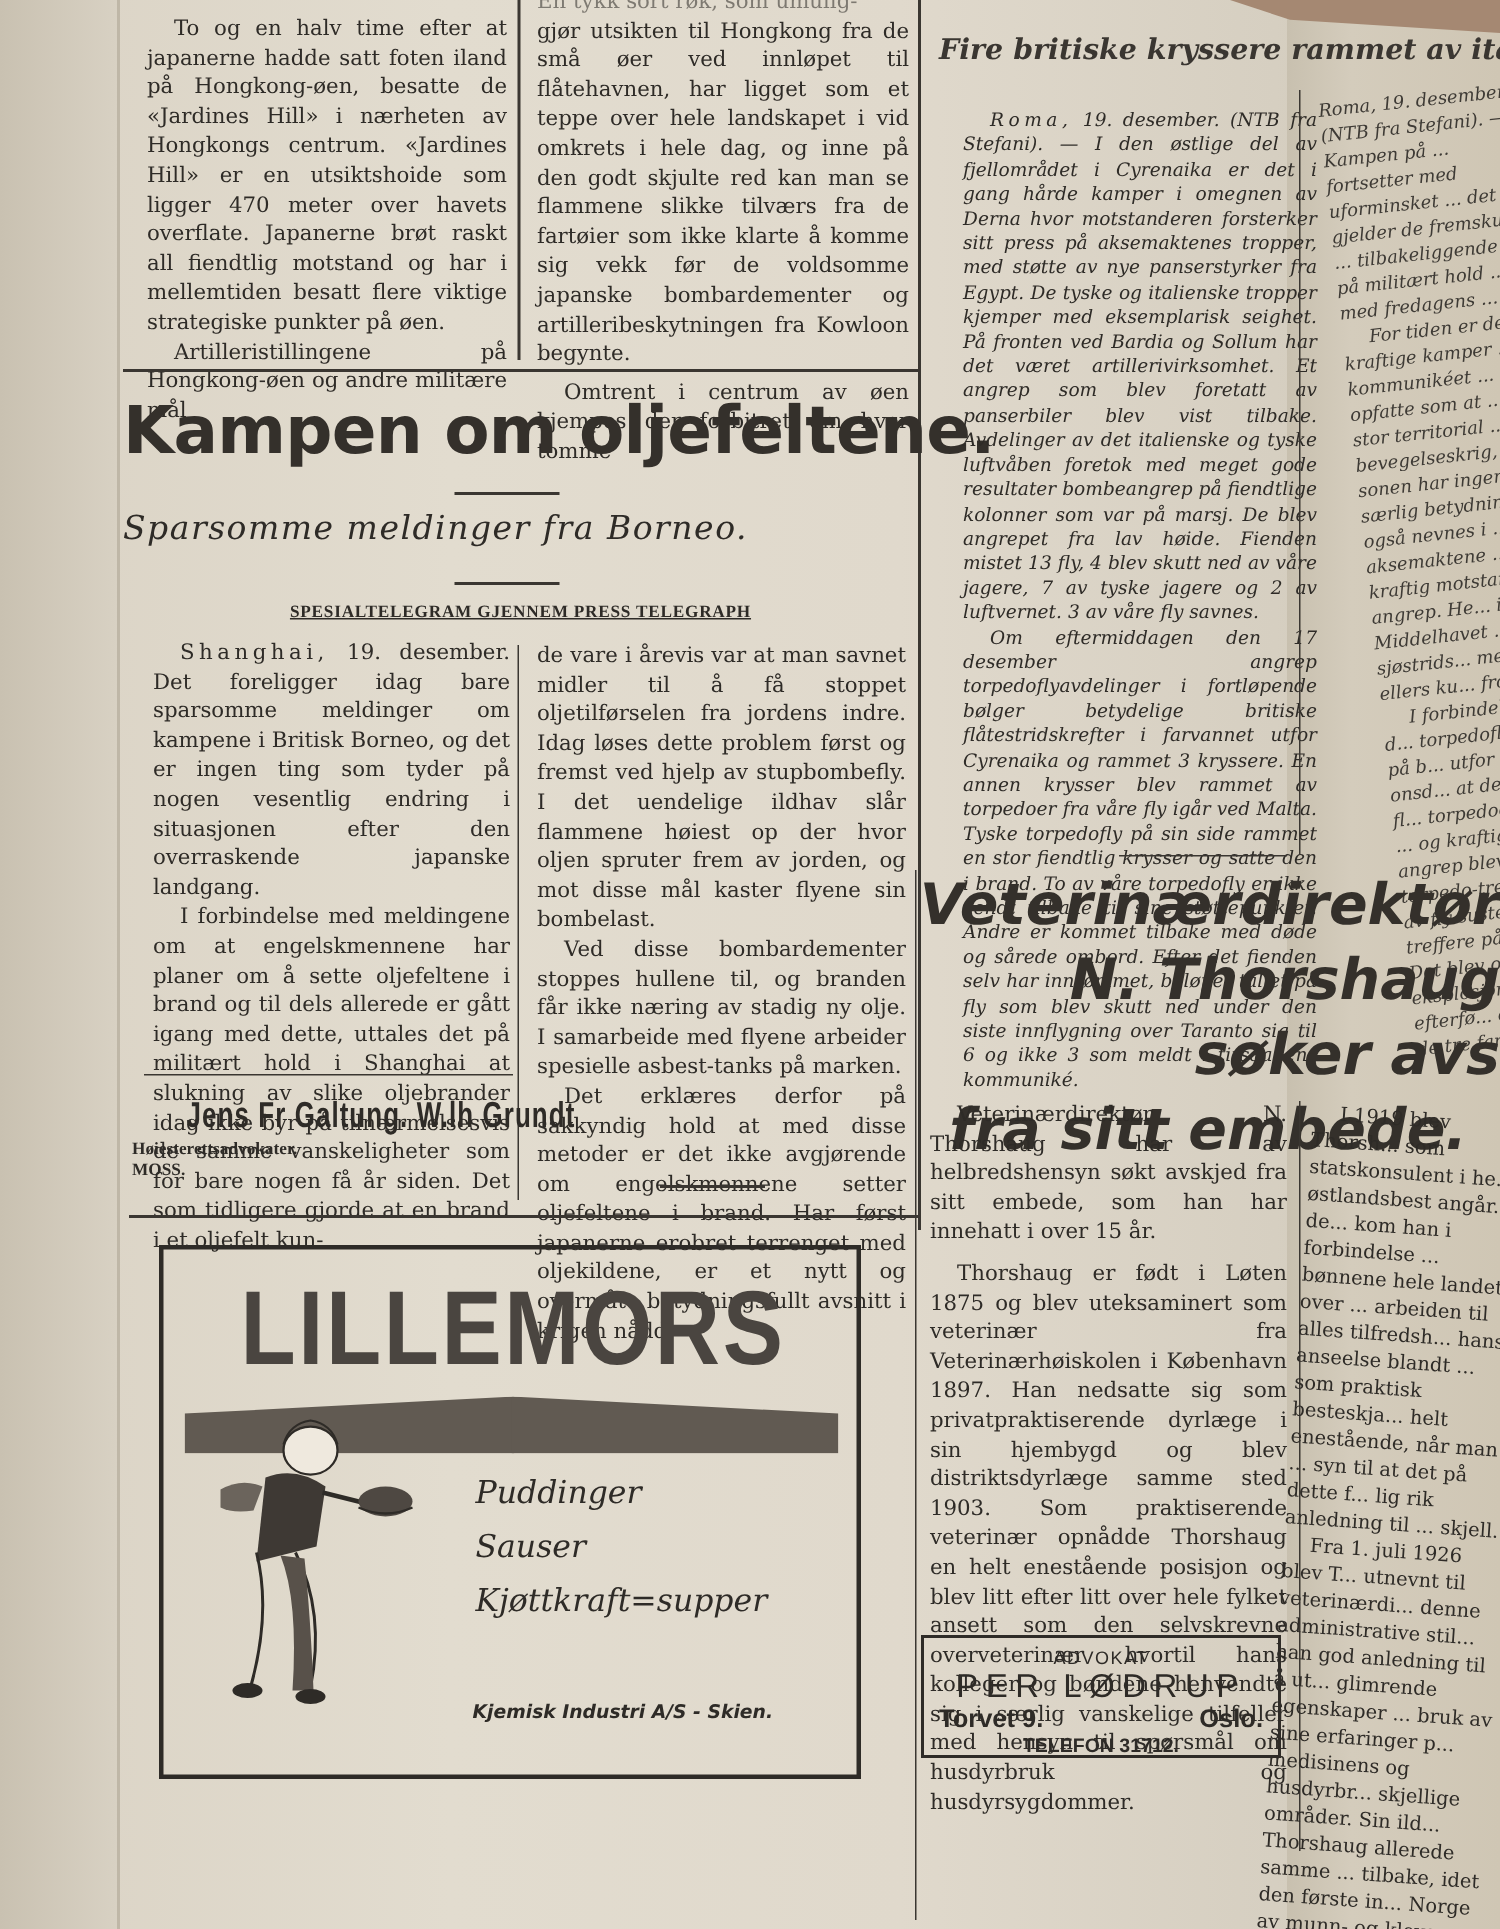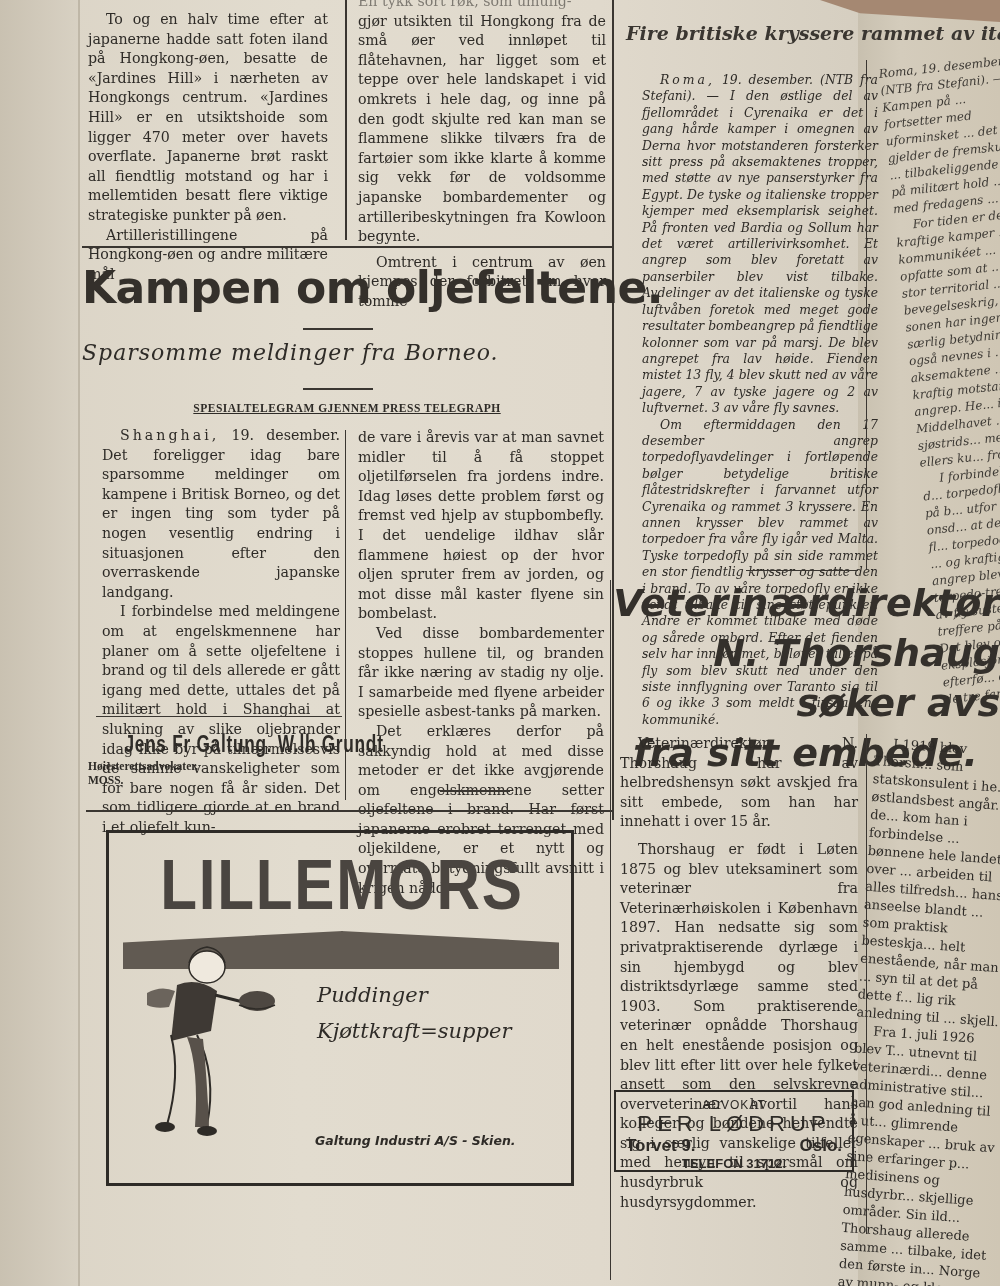--- a/index.html
+++ b/index.html
@@ -41,21 +41,21 @@
   .h3{position:absolute;left:626px;top:22px;font-family:"DejaVu Serif",serif;font-style:italic;font-weight:bold;font-size:19px;white-space:nowrap;color:#3a3631;}
   .rot{transform:rotate(-6deg);transform-origin:left top;}
 </style>
 </head>
 <body>
 
 <div class="page">
   <div class="leftmargin"></div>
   <div class="tornleft"></div>
 
-  <div class="col" style="left:88px;top:10px;width:240px;">
+  <div class="col" style="left:98px;top:10px;width:240px;">
     <p>To og en halv time efter at japanerne hadde satt foten iland på Hongkong-øen, besatte de «Jardines Hill» i nærheten av Hongkongs centrum. «Jardines Hill» er en utsiktshoide som ligger 470 meter over havets overflate. Japanerne brøt raskt all fiendtlig motstand og har i mellemtiden besatt flere viktige strategiske punkter på øen.</p>
     <p>Artilleristillingene på Hongkong-øen og andre militære mål</p>
   </div>
   <div class="rule-v" style="left:345px;top:0;height:240px;"></div>
   <div class="col" style="left:358px;top:-8px;width:248px;">
     <p class="noi" style="opacity:.55">En tykk sort røk, som umulig-</p>
     <p class="noi">gjør utsikten til Hongkong fra de små øer ved innløpet til flåtehavnen, har ligget som et teppe over hele landskapet i vid omkrets i hele dag, og inne på den godt skjulte red kan man se flammene slikke tilværs fra de fartøier som ikke klarte å komme sig vekk før de voldsomme japanske bombardementer og artilleribeskytningen fra Kowloon begynte.</p>
     <p style="margin-top:6px">Omtrent i centrum av øen kjempes der forbitret om hver tomme</p>
   </div>
   <div class="rule-v" style="left:612px;top:0;height:820px;"></div>
@@ -100,23 +100,24 @@
       <ellipse cx="130" cy="56" rx="18" ry="10" fill="#4e4842"></ellipse>
       <path d="M112 60 q18 8 36 0" stroke="#2e2b27" stroke-width="1.5" fill="none"></path>
       <path d="M44 90 q10 40 -4 90" stroke="#2e2b27" stroke-width="2" fill="none"></path>
       <path d="M70 90 q20 40 10 90" stroke="#2e2b27" stroke-width="2" fill="none"></path>
       <path d="M60 92 q12 30 8 90 l14 0 q-2 -50 -6 -88 z" fill="#58514a"></path>
       <ellipse cx="38" cy="182" rx="10" ry="5" fill="#2e2b27"></ellipse>
       <ellipse cx="80" cy="186" rx="10" ry="5" fill="#2e2b27"></ellipse>
     </svg>
     <div class="products">
       <div>Puddinger</div>
+      <div>Sauser</div>
       <div>Kjøttkraft=supper</div>
     </div>
-    <div class="maker">Galtung Industri A/S - Skien.</div>
+    <div class="maker">Kjemisk Industri A/S - Skien.</div>
   </div>
 
   <div class="rightfold"></div>
   <div class="corner"></div>
 
   <div class="h3">Fire britiske kryssere rammet av italiens</div>
   <div class="col italcol" style="left:642px;top:72px;width:236px;">
     <p><span class="spaced">Roma,</span> <span>19. desember. (NTB fra Stefani). — I den østlige del av fjellområdet i Cyrenaika er det i gang hårde kamper i omegnen av Derna hvor motstanderen forsterker sitt press på aksemaktenes tropper, med støtte av nye panserstyrker fra Egypt. De tyske og italienske tropper kjemper med eksemplarisk seighet. På fronten ved Bardia og Sollum har det været artillerivirksomhet. Et angrep som blev foretatt av panserbiler blev vist tilbake. Avdelinger av det italienske og tyske luftvåben foretok med meget gode resultater bombeangrep på fiendtlige kolonner som var på marsj. De blev angrepet fra lav høide. Fienden mistet 13 fly, 4 blev skutt ned av våre jagere, 7 av tyske jagere og 2 av luftvernet. 3 av våre fly savnes.</span></p>
     <p>Om eftermiddagen den 17 desember angrep torpedoflyavdelinger i fortløpende bølger betydelige britiske flåtestridskrefter i farvannet utfor Cyrenaika og rammet 3 kryssere. En annen krysser blev rammet av torpedoer fra våre fly igår ved Malta. Tyske torpedofly på sin side rammet en stor fiendtlig krysser og satte den i brand. To av våre torpedofly er ikke vendt tilbake til sine støttepunkter. Andre er kommet tilbake med døde og sårede ombord. Efter det fienden selv har innrømmet, beløper tallet på fly som blev skutt ned under den siste innflygning over Taranto sig til 6 og ikke 3 som meldt i tirsdagens kommuniké.</p>
   </div>

